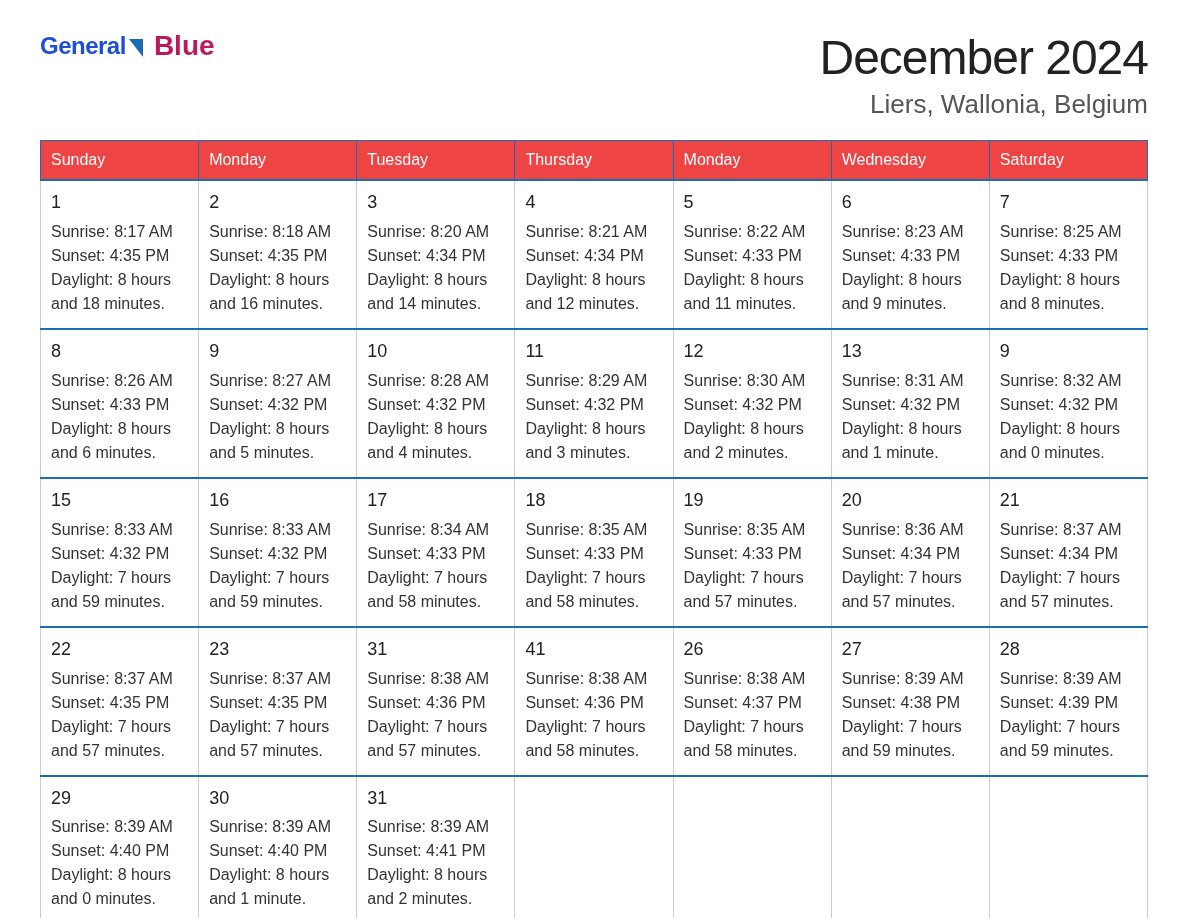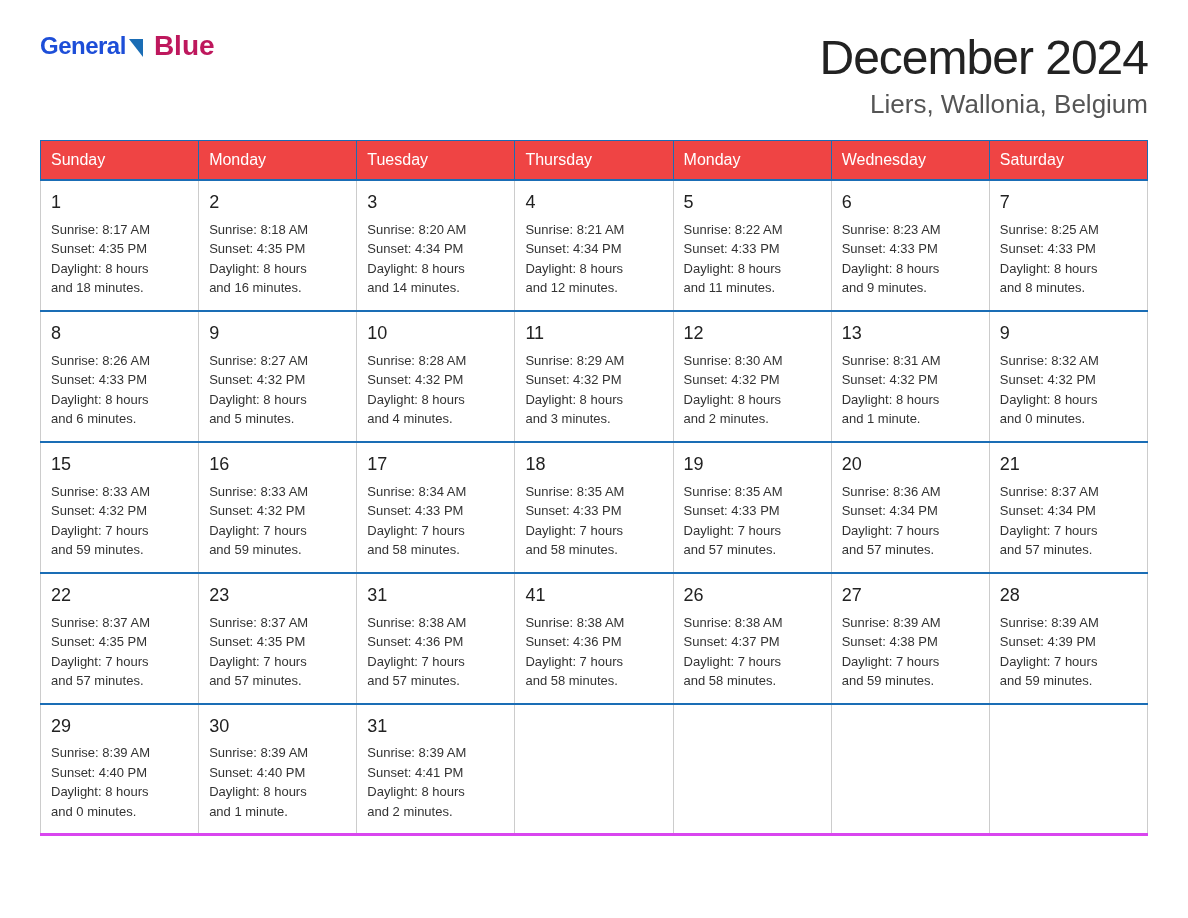--- a/index.html
+++ b/index.html
@@ -93,21 +93,21 @@
       border-left: 1px solid #ccc;
     }
     .day-number {
       font-size: 18px;
       font-weight: normal;
       color: #222;
       display: block;
       margin-bottom: 3px;
     }
     .day-info {
-      font-size: 13px;
+      font-size: 16px;
       color: #333;
       line-height: 1.5;
     }
     tbody tr:last-child td {
       border-bottom: 3px solid #d946ef;
     }
   </style>
 </head>
 <body>
 

